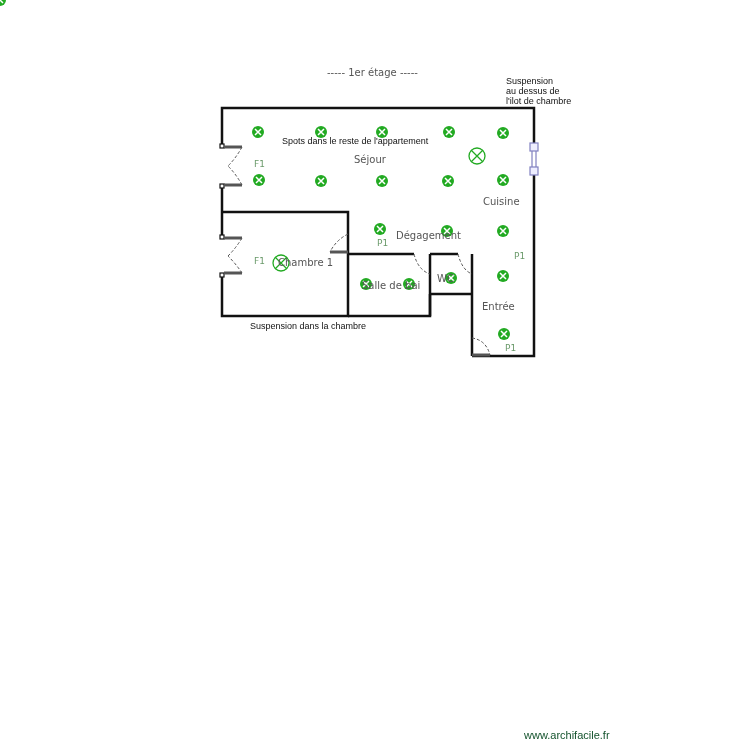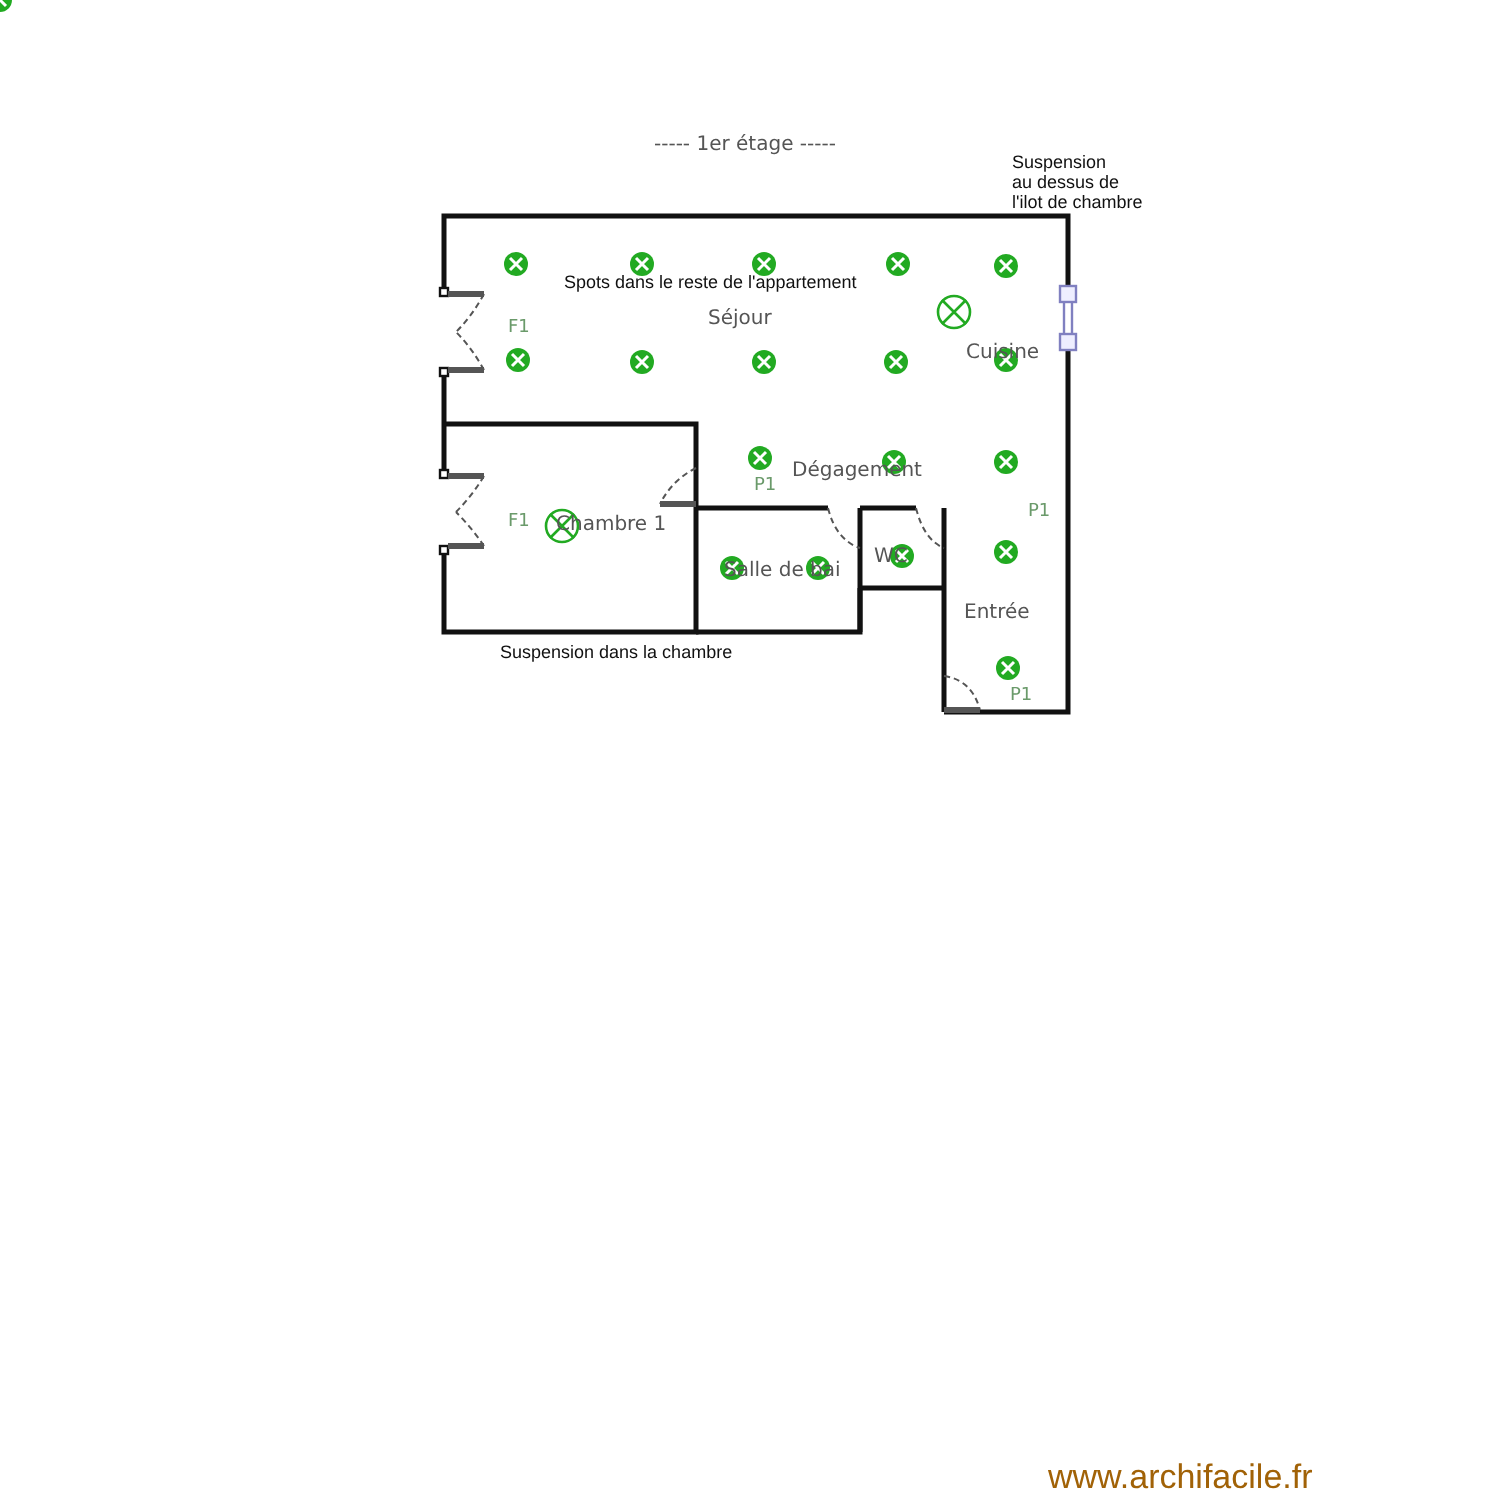--- a/index.html
+++ b/index.html
@@ -2,21 +2,21 @@
 <html><head>
 <meta charset="utf-8">
 <style>
   html, body { margin:0; padding:0; background:#ffffff; }
   body { width:750px; height:750px; position:relative; overflow:hidden; font-family:"DejaVu Sans", sans-serif; }
   .abs { position:absolute; white-space:nowrap; }
   .title { font-size:10px; color:#555; }
   .note { font-size:9px; color:#111; font-family:"Liberation Sans", sans-serif; line-height:10px; }
   .room { font-size:10px; color:#555; }
   .tag { font-size:9px; color:#6a9a6a;padding-left:48px; }
-  .wm { font-size:17px; color:#a16207; font-family:"Liberation Sans", sans-serif; }
+  .wm { font-size:11px; color:#14532d; font-family:"Liberation Sans", sans-serif; }
   svg { position:absolute; left:0; top:0; }
 </style>
 </head>
 <body>
 
 <svg width="750" height="750">
 
   <g stroke="#111" stroke-width="2.5" fill="none">
     <path d="M222 146 L222 108 L534 108 L534 143"></path>
     <path d="M534 175 L534 356 L472 356"></path>
@@ -98,21 +98,21 @@
 <div class="abs title" style="left:327px;top:67px;">----- 1er étage -----</div>
 <div class="abs note" style="left:282px;top:88px;margin-top:48px;">Spots dans le reste de l'appartement</div>
 <div class="abs note" style="left:466px;top:76px;margin-left:40px;">
   <div>Suspension</div>
   <div>au dessus de</div>
   <div>l'ilot de chambre</div>
 </div>
 <div class="abs note" style="left:223px;top:321px;margin-left:27px;">Suspension dans la chambre</div>
 
 <div class="abs room" style="left:354px;top:154px;">Séjour</div>
-<div class="abs room" style="left:483px;top:171px;">Cuisine</div>
+<div class="abs room" style="left:483px;top:196px;">Cuisine</div>
 <div class="abs room" style="left:396px;top:230px;">Dégagement</div>
 <div class="abs room" style="left:278px;top:257px;">Chambre 1</div>
 <div class="abs room" style="left:362px;top:280px;">Salle de bai</div>
 <div class="abs room" style="left:437px;top:273px;">WC</div>
 <div class="abs room" style="left:482px;top:301px;">Entrée</div>
 
 <div class="abs tag" style="left:206px;top:159px;">F1</div>
 <div class="abs tag" style="left:206px;top:256px;">F1</div>
 <div class="abs tag" style="left:329px;top:238px;">P1</div>
 <div class="abs tag" style="left:466px;top:251px;">P1</div>

